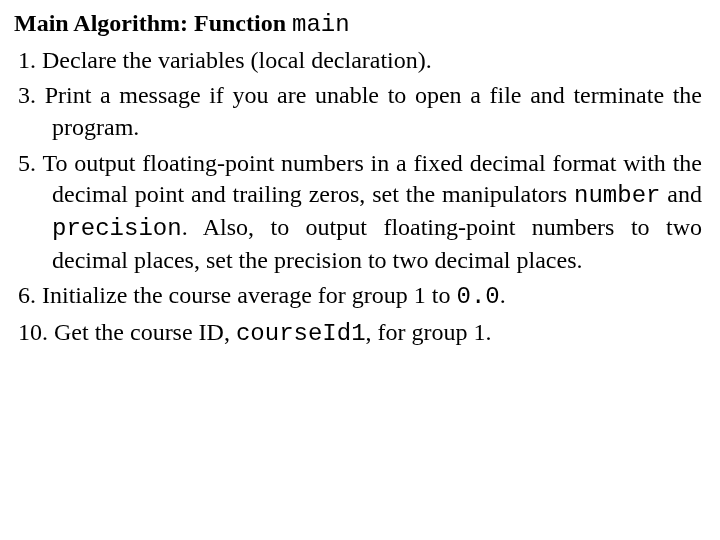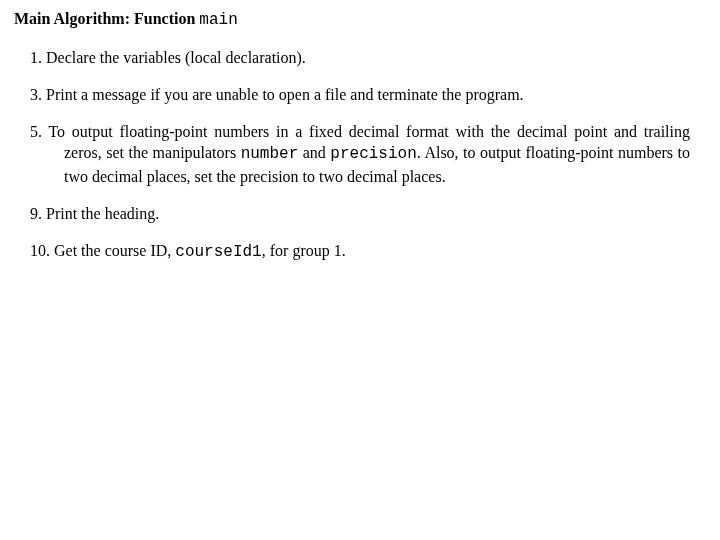--- a/index.html
+++ b/index.html
@@ -8,41 +8,41 @@
     width: 720px;
     height: 540px;
     background: #ffffff;
     font-family: "Times New Roman", Times, serif;
     color: #000;
   }
   .page {
     box-sizing: border-box;
     padding: 8px 14px 8px 14px;
     width: 720px;
-    font-size: 16px;
+    font-size: 24px;
     line-height: 1.32;
   }
   .title {
     font-weight: bold;
     margin-bottom: 2px;
   }
   .title .fn {
     font-family: "Courier New", Courier, monospace;
     font-weight: normal;
   }
   ol.alg {
     list-style: none;
     margin: 0;
     padding: 0;
   }
   ol.alg > li {
     text-align: justify;
     padding-left: 34px;
     text-indent: -34px;
-    margin: 16px;
+    margin: 4px;
   }
   ol.alg > li.two-digit {
     padding-left: 46px;
     text-indent: -46px;
   }
   .num {
     display: inline;
   }
   .mono {
     font-family: "Courier New", Courier, monospace;
@@ -52,16 +52,16 @@
 <body>
 
 <div class="page">
   <div class="title">
     <span>Main Algorithm: Function </span><span class="fn">main</span>
   </div>
   <ol class="alg" id="alg-list">
       <li><span class="num">1.</span> <span>Declare the variables (local declaration).</span></li>
       <li><span class="num">3.</span> <span>Print a message if you are unable to open a file and terminate the program.</span></li>
       <li><span class="num">5.</span> <span>To output floating-point numbers in a fixed decimal format with the decimal point and trailing zeros, set the manipulators </span><span class="mono">number</span><span> and </span><span class="mono">precision</span><span>. Also, to output floating-point numbers to two decimal places, set the precision to two decimal places.</span></li>
-      <li><span class="num">9.</span> <span>Print the heading.</span></li>
+      <li><span class="num">6.</span> <span>Initialize the course average for group 1 to </span><span class="mono">0.0</span><span>.</span></li>
       <li class="two-digit"><span class="num">10.</span> <span>Get the course ID, </span><span class="mono">courseId1</span><span>, for group 1.</span></li>
     </ol>
 </div>
 
 </body></html>

